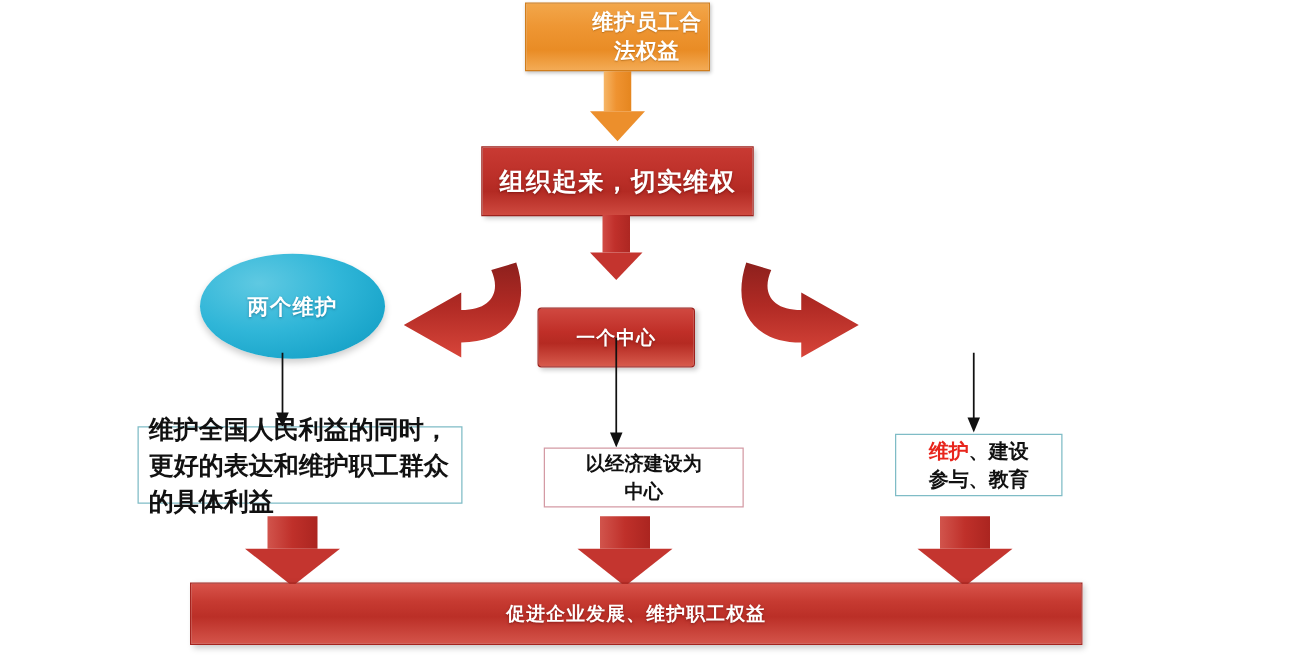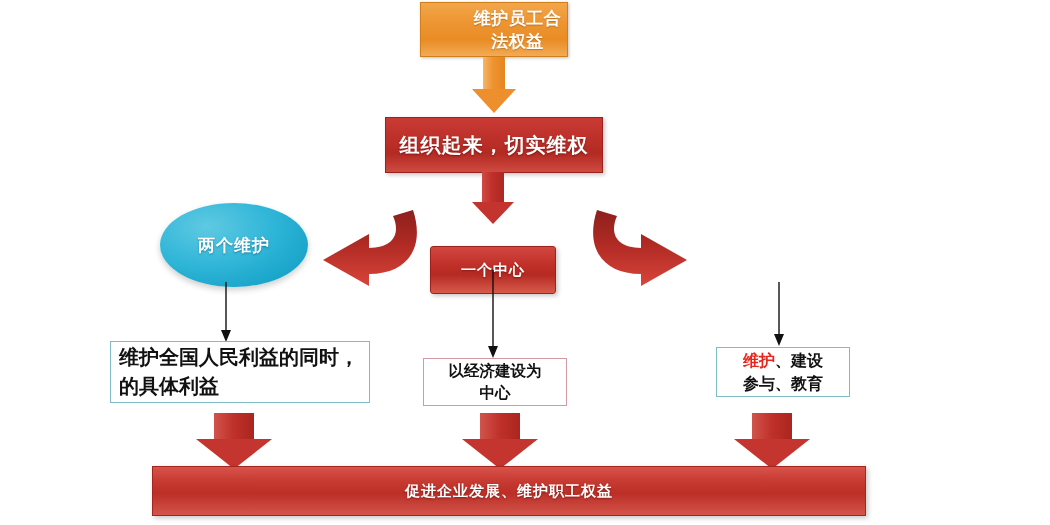--- a/index.html
+++ b/index.html
@@ -137,21 +137,21 @@
     font-size: 20px; font-weight: bold; color: #111111;
     line-height: 1.45;
     padding: 4px 8px;
   }
   .leaf-left {
     left: 110px; top: 341px; width: 260px; height: 62px;
     border: 1.5px solid #7fbcc6;
     text-align: left;
   }
   .leaf-mid {
-    left: 423px; top: 358px; width: 144px; height: 48px;
+    left: 435px; top: 358px; width: 160px; height: 48px;
     border: 1.5px solid #d49aa4;
     align-items: center; text-align: center;
     font-size: 15.5px;
   }
   .leaf-right {
     left: 716px; top: 347px; width: 134px; height: 50px;
     border: 1.5px solid #7fbcc6;
     align-items: center; text-align: center;
     font-size: 16px;
     justify-content: center;
@@ -228,20 +228,21 @@
     <polygon points="28,88 23,76 33,76" fill="#111"></polygon>
   </svg>
 
   <svg class="thin-line" style="left:745px; top:282px;" width="70" height="66" viewBox="0 0 70 66">
     <line x1="34" y1="0" x2="34" y2="56" stroke="#111" stroke-width="1.4"></line>
     <polygon points="34,64 29,52 39,52" fill="#111"></polygon>
   </svg>
 
   <div class="node leaf leaf-left">
     <span>维护全国人民利益的同时，</span>
+    <span>更好的表达和维护职工群众</span>
     <span>的具体利益</span>
   </div>
 
   <div class="node leaf leaf-mid">
     <span>以经济建设为</span>
     <span>中心</span>
   </div>
 
   <div class="node leaf leaf-right">
     <span><span class="hl">维护</span><span>、建设</span></span>

